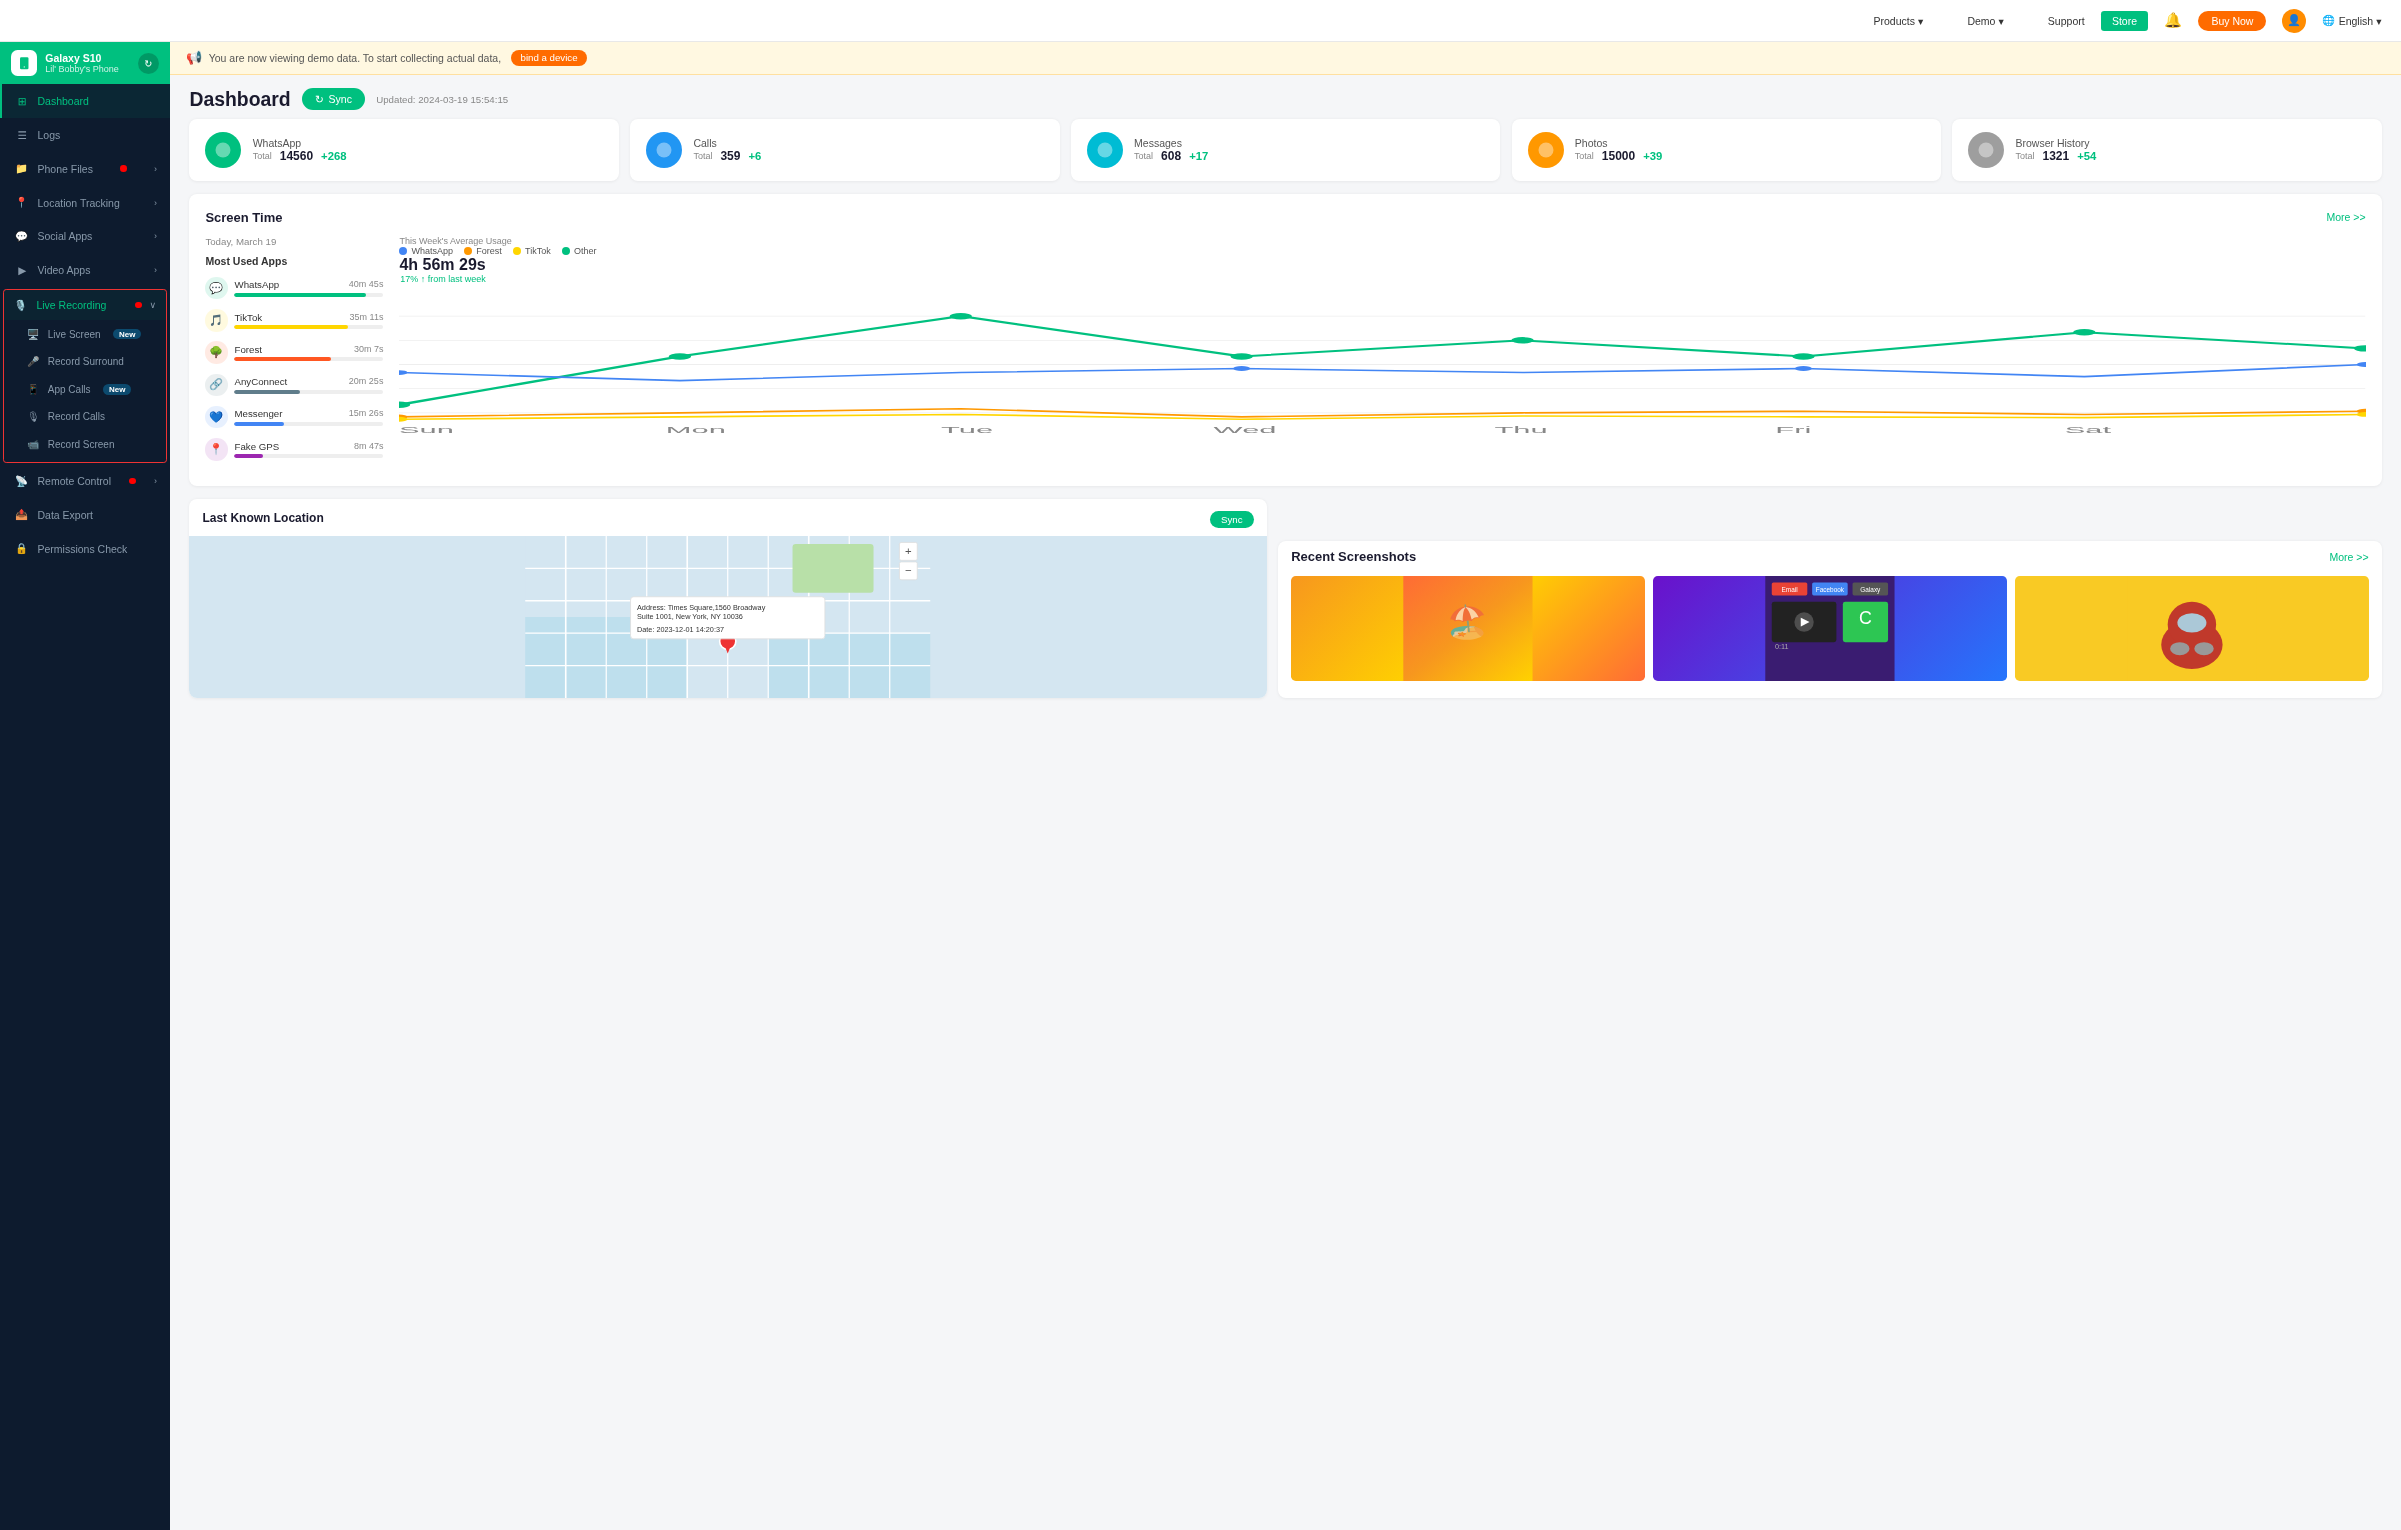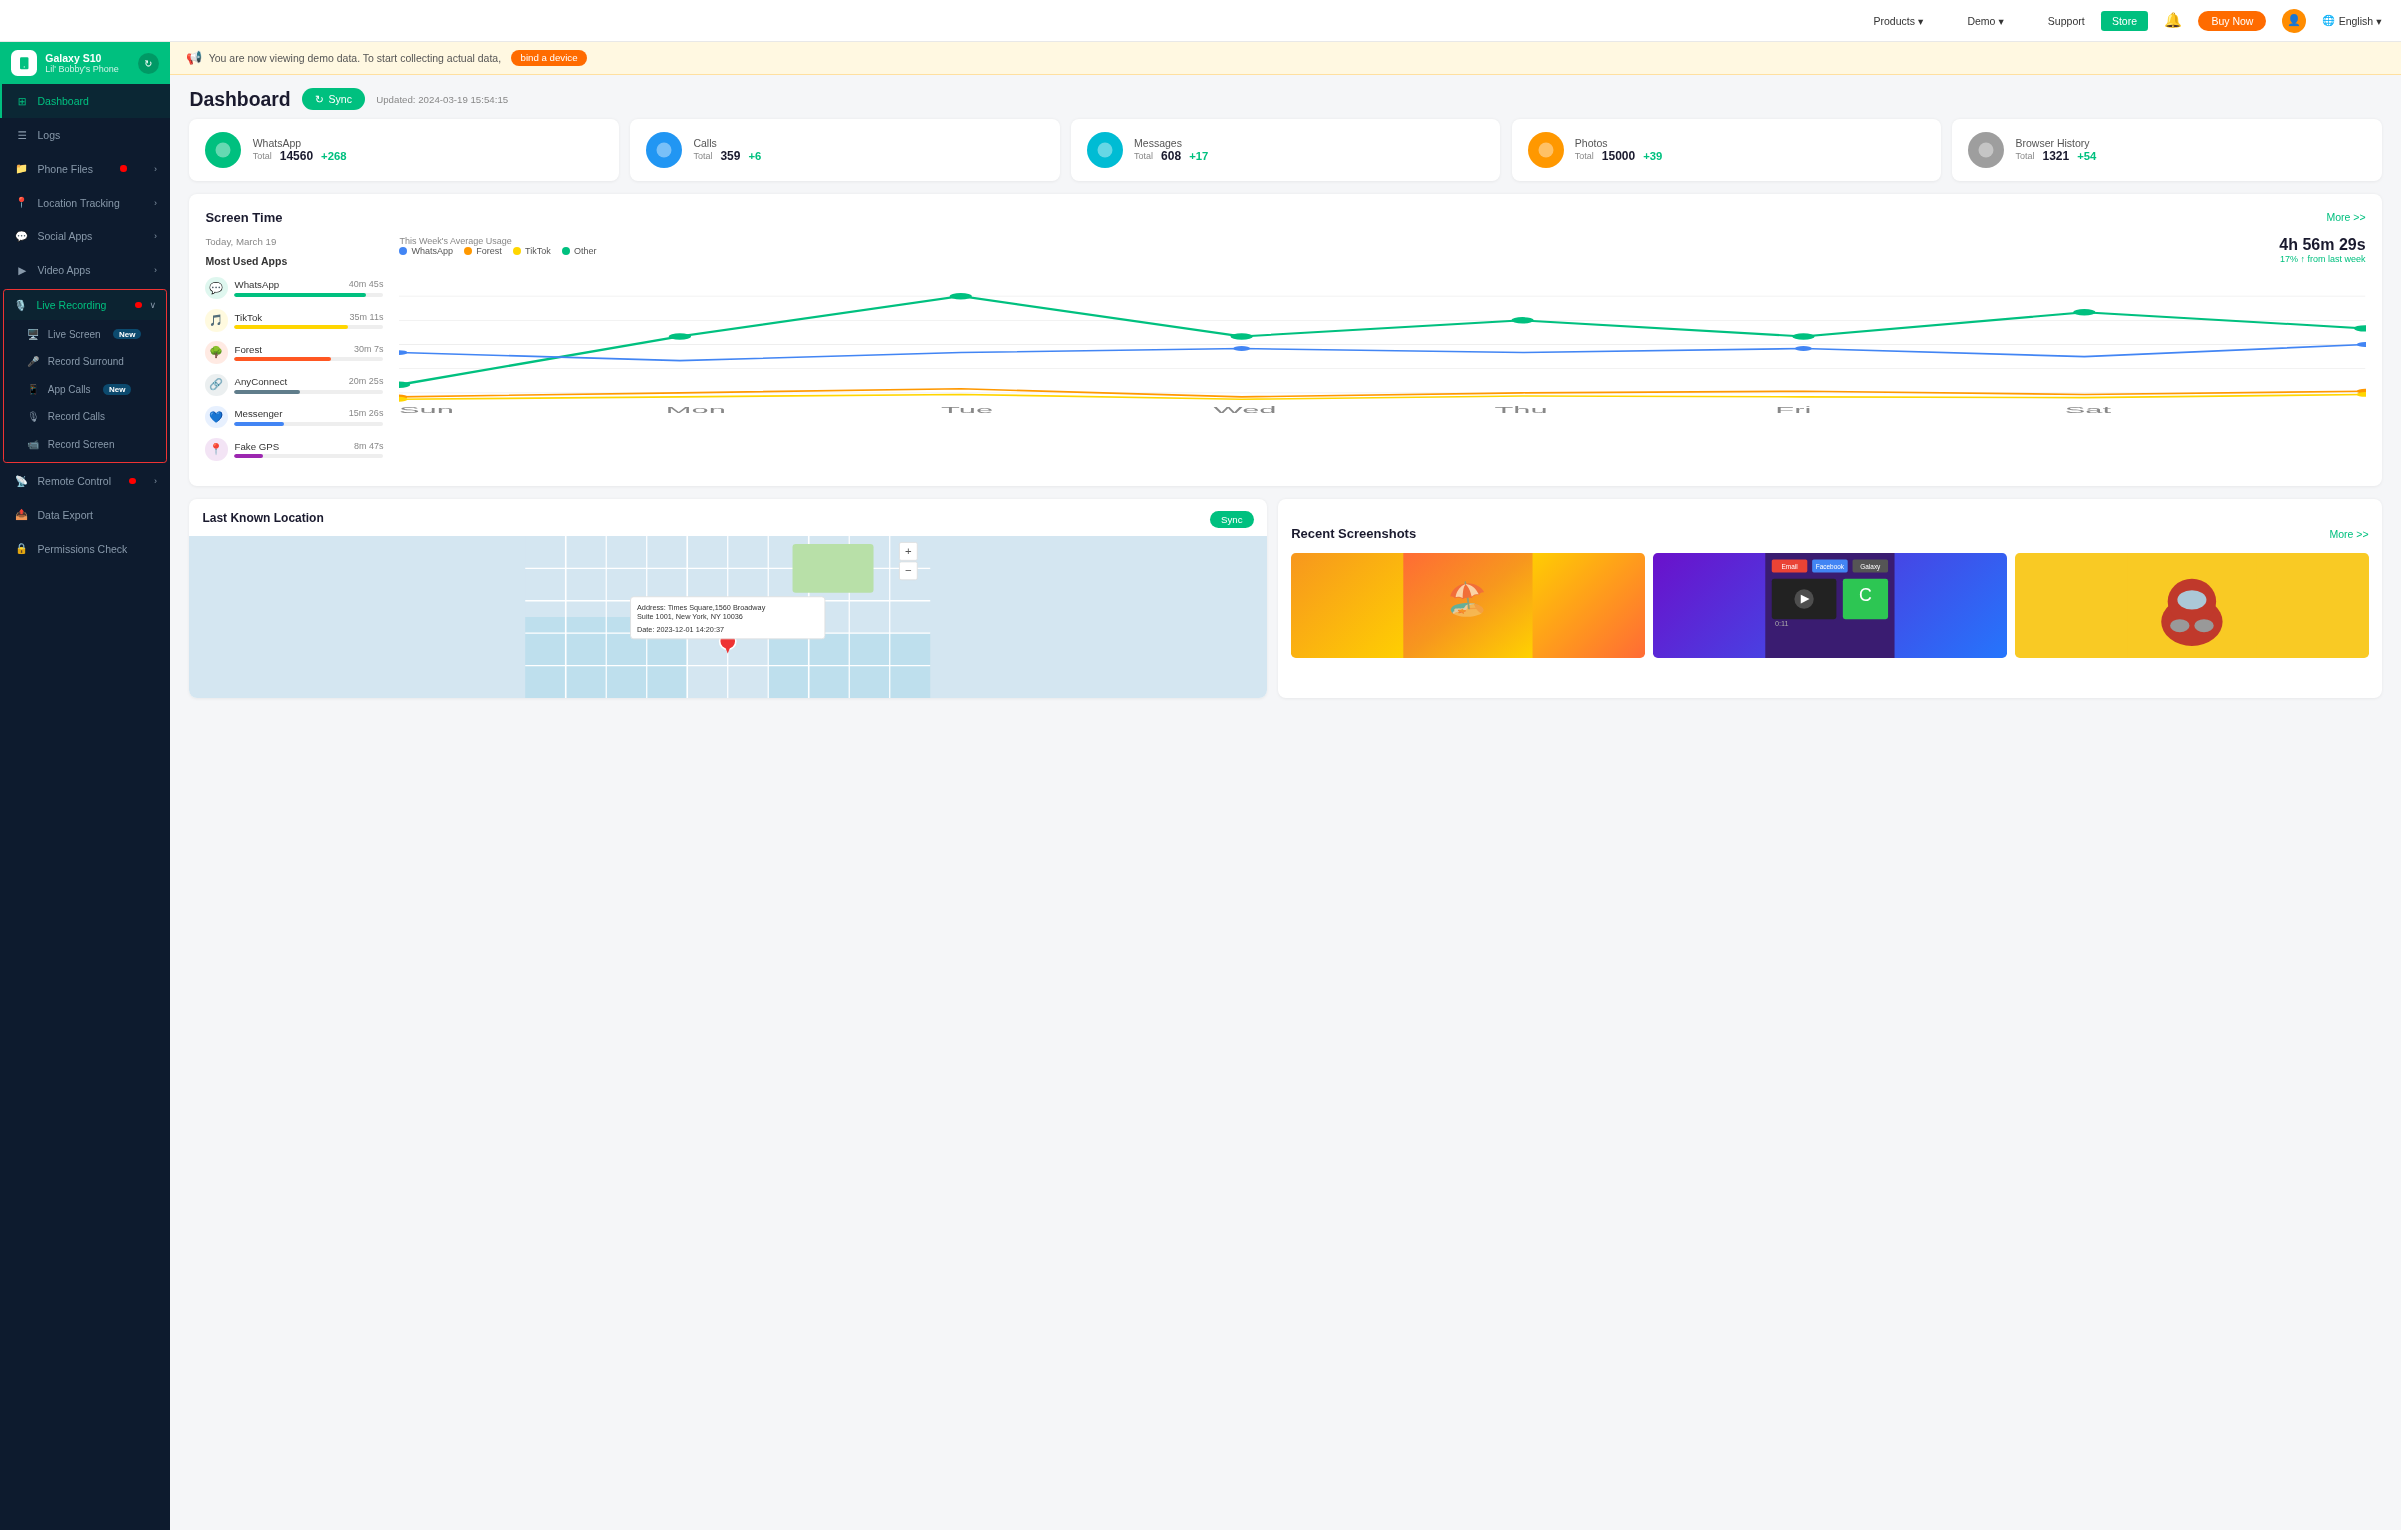--- a/index.html
+++ b/index.html
@@ -185,38 +185,38 @@
     .most-used-title { font-size: 10.5px; font-weight: 600; color: #333; margin-bottom: 9.7px; }
     .app-row { display: flex; align-items: center; gap: 6.5px; margin-bottom: 9.7px; }
     .app-icon-circle { width: 22.6px; height: 22.6px; border-radius: 50%; flex-shrink: 0; display: flex; align-items: center; justify-content: center; font-size: 11.3px; }
     .app-bar-col { flex: 1; }
     .app-name-row { display: flex; justify-content: space-between; font-size: 9.7px; color: #333; margin-bottom: 2.4px; }
     .app-time { font-size: 9px; color: #888; }
     .bar-bg { height: 4px; background: #eee; border-radius: 2.4px; overflow: hidden; }
     .bar-fill { height: 100%; border-radius: 2.4px; }
 
     .chart-area { flex: 1; position: relative; }
-    .chart-meta { display: flex; justify-content: space-between; align-items: flex-start; margin-bottom: 8px; }
+    .chart-meta { display: flex; justify-content: space-between; align-items: flex-start; margin-bottom: 8px; flex-direction: column; }
     .chart-week-label { font-size: 9px; color: #888; }
     .chart-legend { display: flex; gap: 11.3px; }
     .legend-item { display: flex; align-items: center; gap: 4px; font-size: 9px; color: #555; }
     .legend-dot { width: 8px; height: 8px; border-radius: 50%; }
     .chart-total { text-align: right; }
     .chart-total-time { font-size: 16px; font-weight: 700; color: #1a1a2e; }
     .chart-total-sub { font-size: 9px; color: #00c07f; }
     .chart-svg-container { width: 100%; height: 145px; text-align: center; }
 
     
     .bottom-row { display: flex; gap: 11.3px; padding: 0 19.4px 13px; }
     .location-card { background: #fff; border-radius: 8px; flex: 1; padding: 0; box-shadow: 0 0.8px 3.2px rgba(0,0,0,0.06); overflow: hidden; }
     .location-card-header { display: flex; justify-content: space-between; align-items: flex-start; padding: 11.3px 13px 8px; }
     .location-card-title { font-size: 12px; font-weight: 600; color: #1a1a2e; }
     .map-area { height: 162px; background: #d4e6f1; position: relative; overflow: hidden; }
 
-    .screenshots-card { background: #fff; border-radius: 8px; flex: 1; padding: 27px 13px; box-shadow: 0 0.8px 3.2px rgba(0,0,0,0.06); }
+    .screenshots-card { background: #fff; border-radius: 8px; flex: 1; padding: 8px 13px; box-shadow: 0 0.8px 3.2px rgba(0,0,0,0.06); margin-top: 42px; }
     .screenshots-grid { display: flex; gap: 8px; margin-top: 9.7px; }
     .screenshot-thumb { border-radius: 4.8px; overflow: hidden; flex: 1; height: 105px; background: #ccc; }
     .thumb-1 { background: linear-gradient(135deg, #f7971e, #ffd200, #ff6b35); }
     .thumb-2 { background: linear-gradient(135deg, #6a11cb, #2575fc); }
     .thumb-3 { background: #f9ca24; }
 
     
     .main-content::-webkit-scrollbar { width: 4.8px; }
     .main-content::-webkit-scrollbar-track { background: #f0f2f5; }
     .main-content::-webkit-scrollbar-thumb { background: #ccc; border-radius: 2.4px; }

